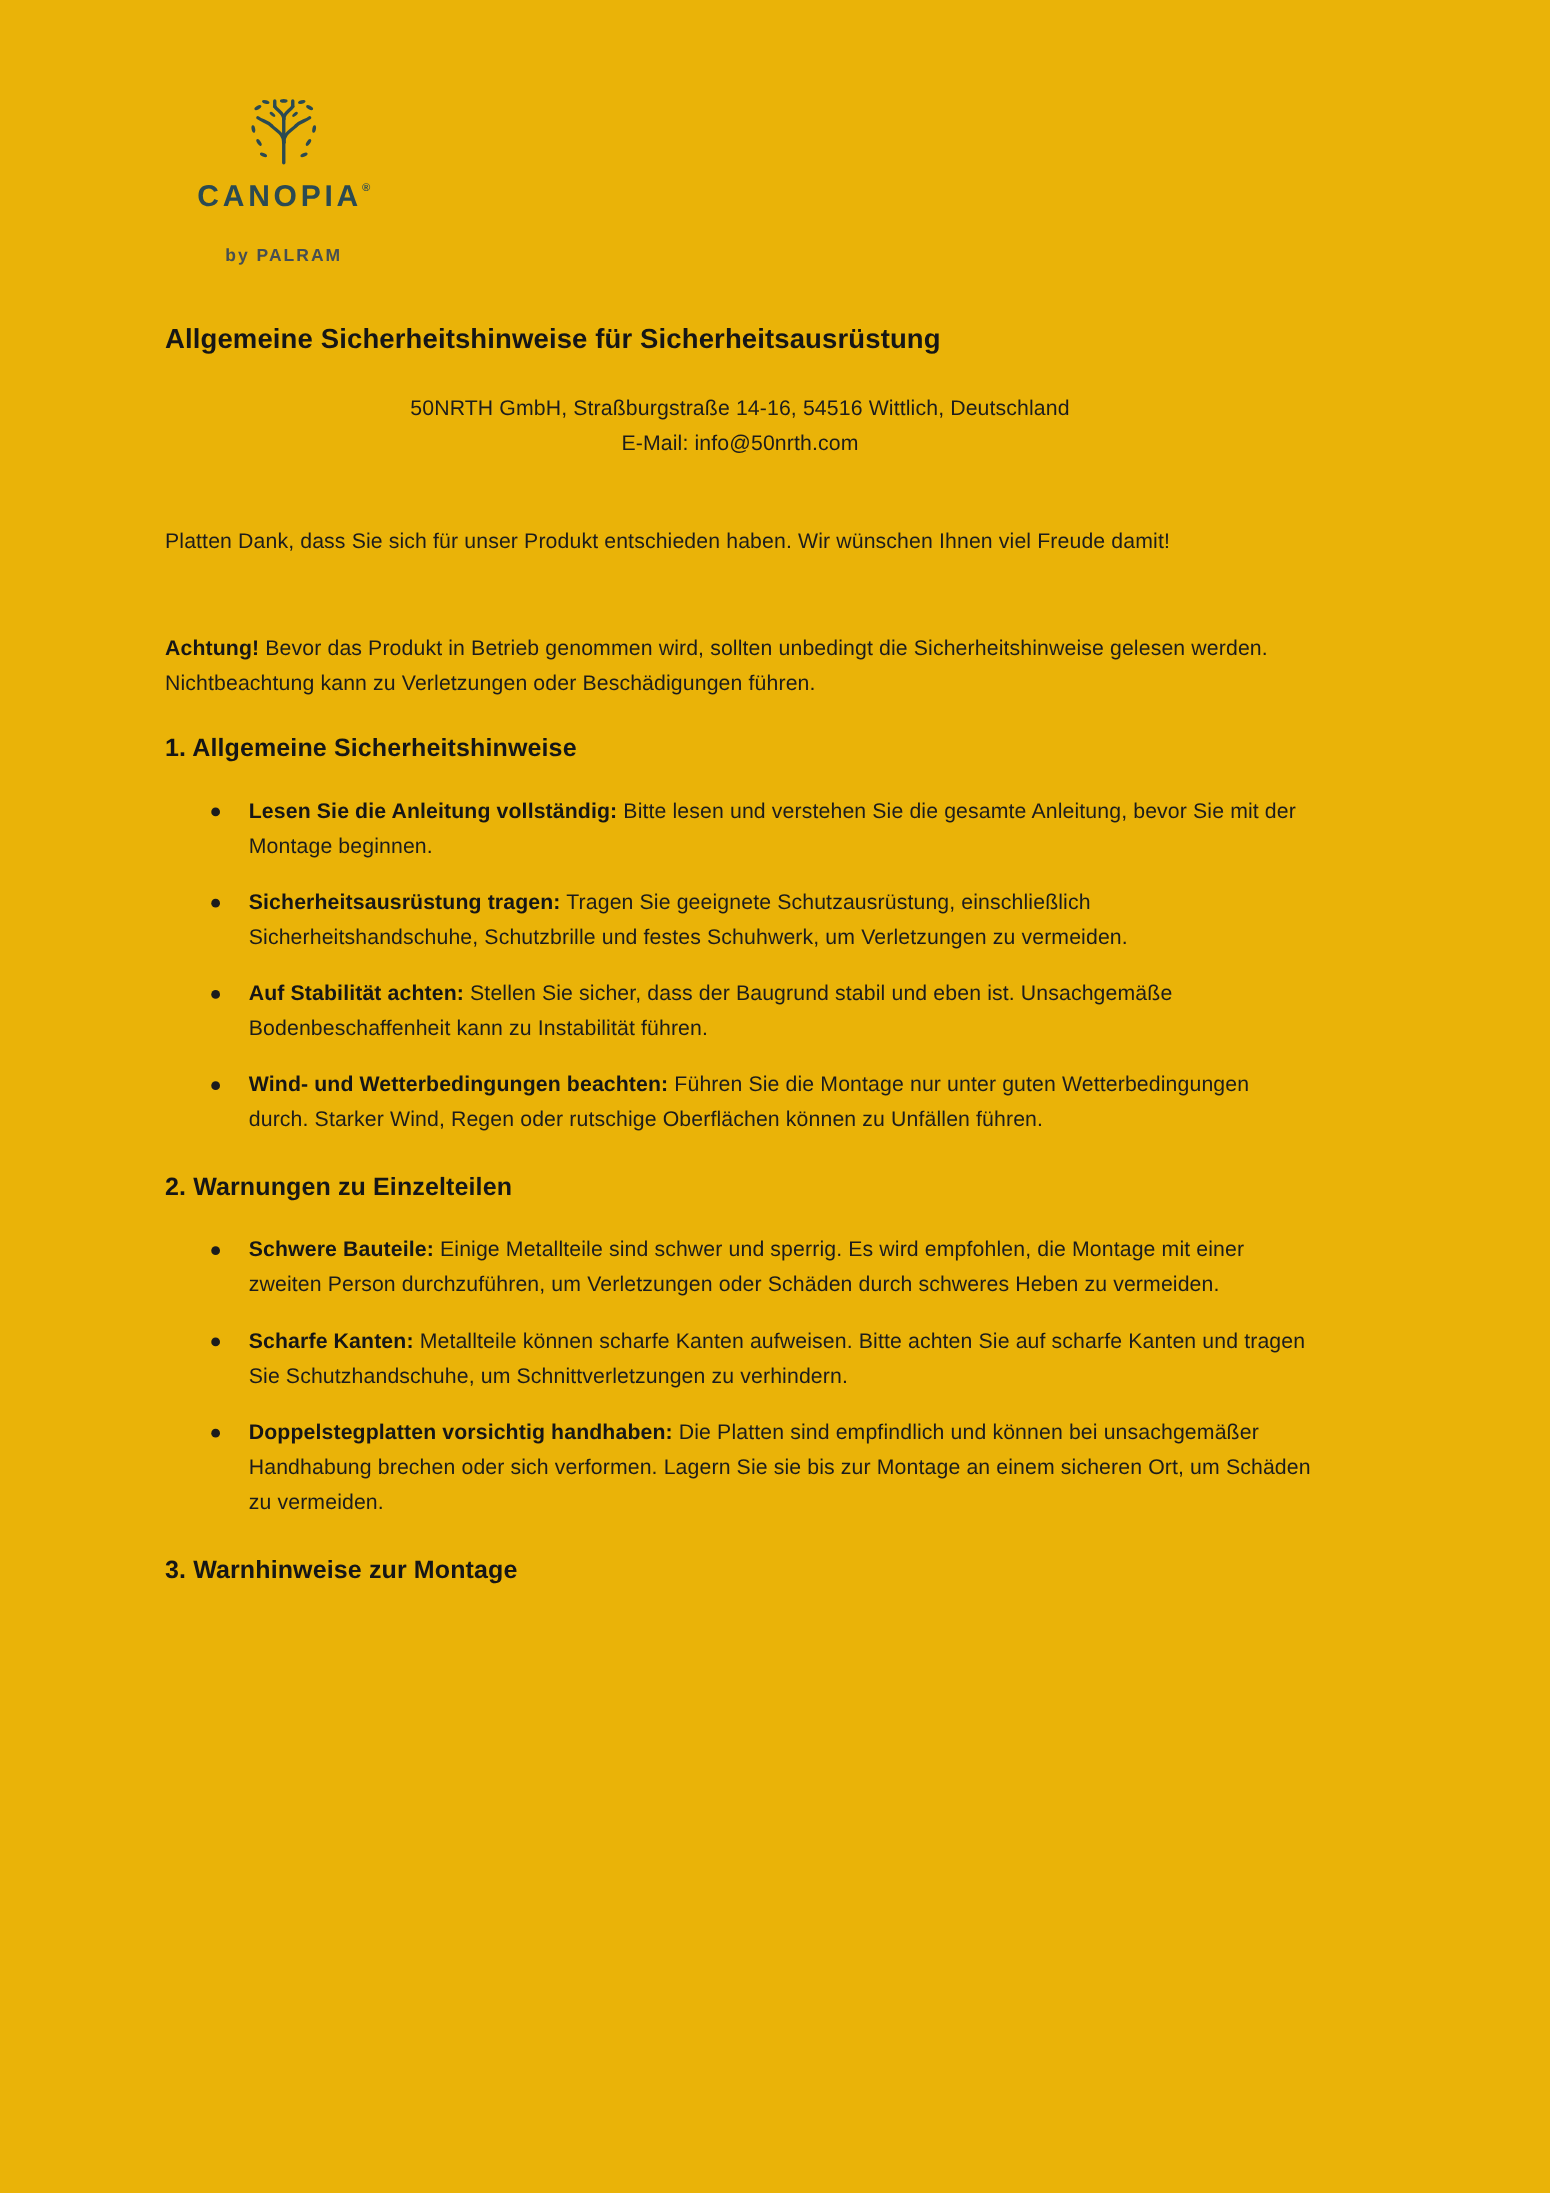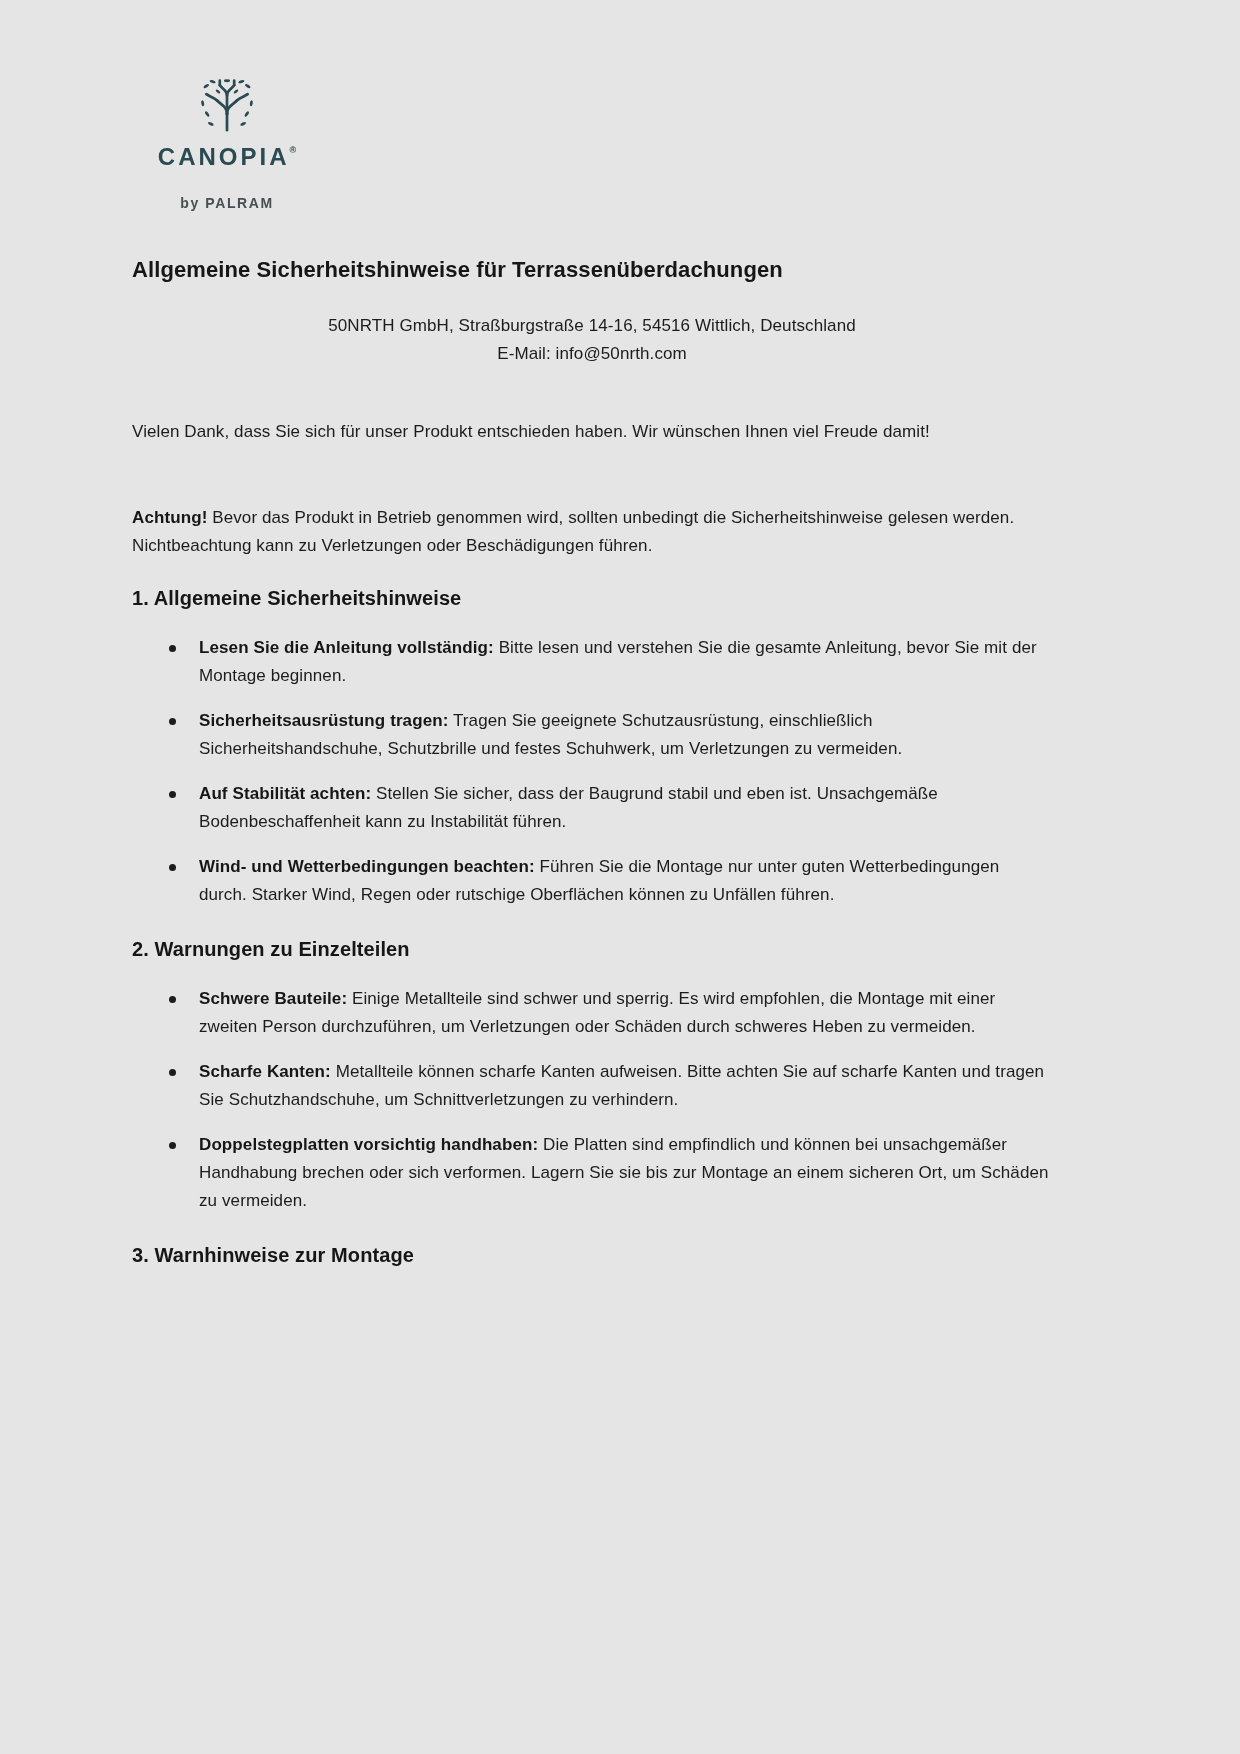--- a/index.html
+++ b/index.html
@@ -5,21 +5,21 @@
   html, body {
     margin: 0;
     padding: 0;
     background: #ffffff;
   }
   .page {
     position: relative;
     width: 1240px;
     height: 1754px;
     margin: 0 auto;
-    background: #e5e5e5;
+    background: #eab308;
     box-sizing: border-box;
     padding: 78px 132px 40px 132px;
     font-family: "Liberation Sans", "DejaVu Sans", sans-serif;
     color: #1c1c1c;
     font-size: 17px;
     line-height: 28px;
     letter-spacing: 0.1px;
   }
   .content {
     max-width: 920px;
@@ -146,28 +146,28 @@
         <ellipse cx="22" cy="15" rx="3" ry="1.4" transform="rotate(40 22 15)"></ellipse>
         <ellipse cx="42" cy="15" rx="3" ry="1.4" transform="rotate(-40 42 15)"></ellipse>
       </g>
     </svg>
     <div class="logo-word"><span>CANOPIA</span><sup>®</sup></div>
     <div class="logo-byline">by PALRAM</div>
   </div>
 
   <div class="content">
 
-    <h1 class="doc-title">Allgemeine Sicherheitshinweise für Terrassenüberdachungen</h1>
+    <h1 class="doc-title">Allgemeine Sicherheitshinweise für Sicherheitsausrüstung</h1>
 
     <div class="address">
       <p>50NRTH GmbH, Straßburgstraße 14-16, 54516 Wittlich, Deutschland</p>
       <p>E-Mail: info@50nrth.com</p>
     </div>
 
-    <p class="intro">Vielen Dank, dass Sie sich für unser Produkt entschieden haben. Wir wünschen Ihnen viel Freude damit!</p>
+    <p class="intro">Platten Dank, dass Sie sich für unser Produkt entschieden haben. Wir wünschen Ihnen viel Freude damit!</p>
 
     <p class="warning"><strong>Achtung!</strong> <span>Bevor das Produkt in Betrieb genommen wird, sollten unbedingt die Sicherheitshinweise gelesen werden. Nichtbeachtung kann zu Verletzungen oder Beschädigungen führen.</span></p>
 
     <h2 class="section-heading first">1. Allgemeine Sicherheitshinweise</h2>
     <ul class="bullets">
       <li><strong>Lesen Sie die Anleitung vollständig:</strong> <span>Bitte lesen und verstehen Sie die gesamte Anleitung, bevor Sie mit der Montage beginnen.</span></li>
       <li><strong>Sicherheitsausrüstung tragen:</strong> <span>Tragen Sie geeignete Schutzausrüstung, einschließlich Sicherheitshandschuhe, Schutzbrille und festes Schuhwerk, um Verletzungen zu vermeiden.</span></li>
       <li><strong>Auf Stabilität achten:</strong> <span>Stellen Sie sicher, dass der Baugrund stabil und eben ist. Unsachgemäße Bodenbeschaffenheit kann zu Instabilität führen.</span></li>
       <li><strong>Wind- und Wetterbedingungen beachten:</strong> <span>Führen Sie die Montage nur unter guten Wetterbedingungen durch. Starker Wind, Regen oder rutschige Oberflächen können zu Unfällen führen.</span></li>
     </ul>

